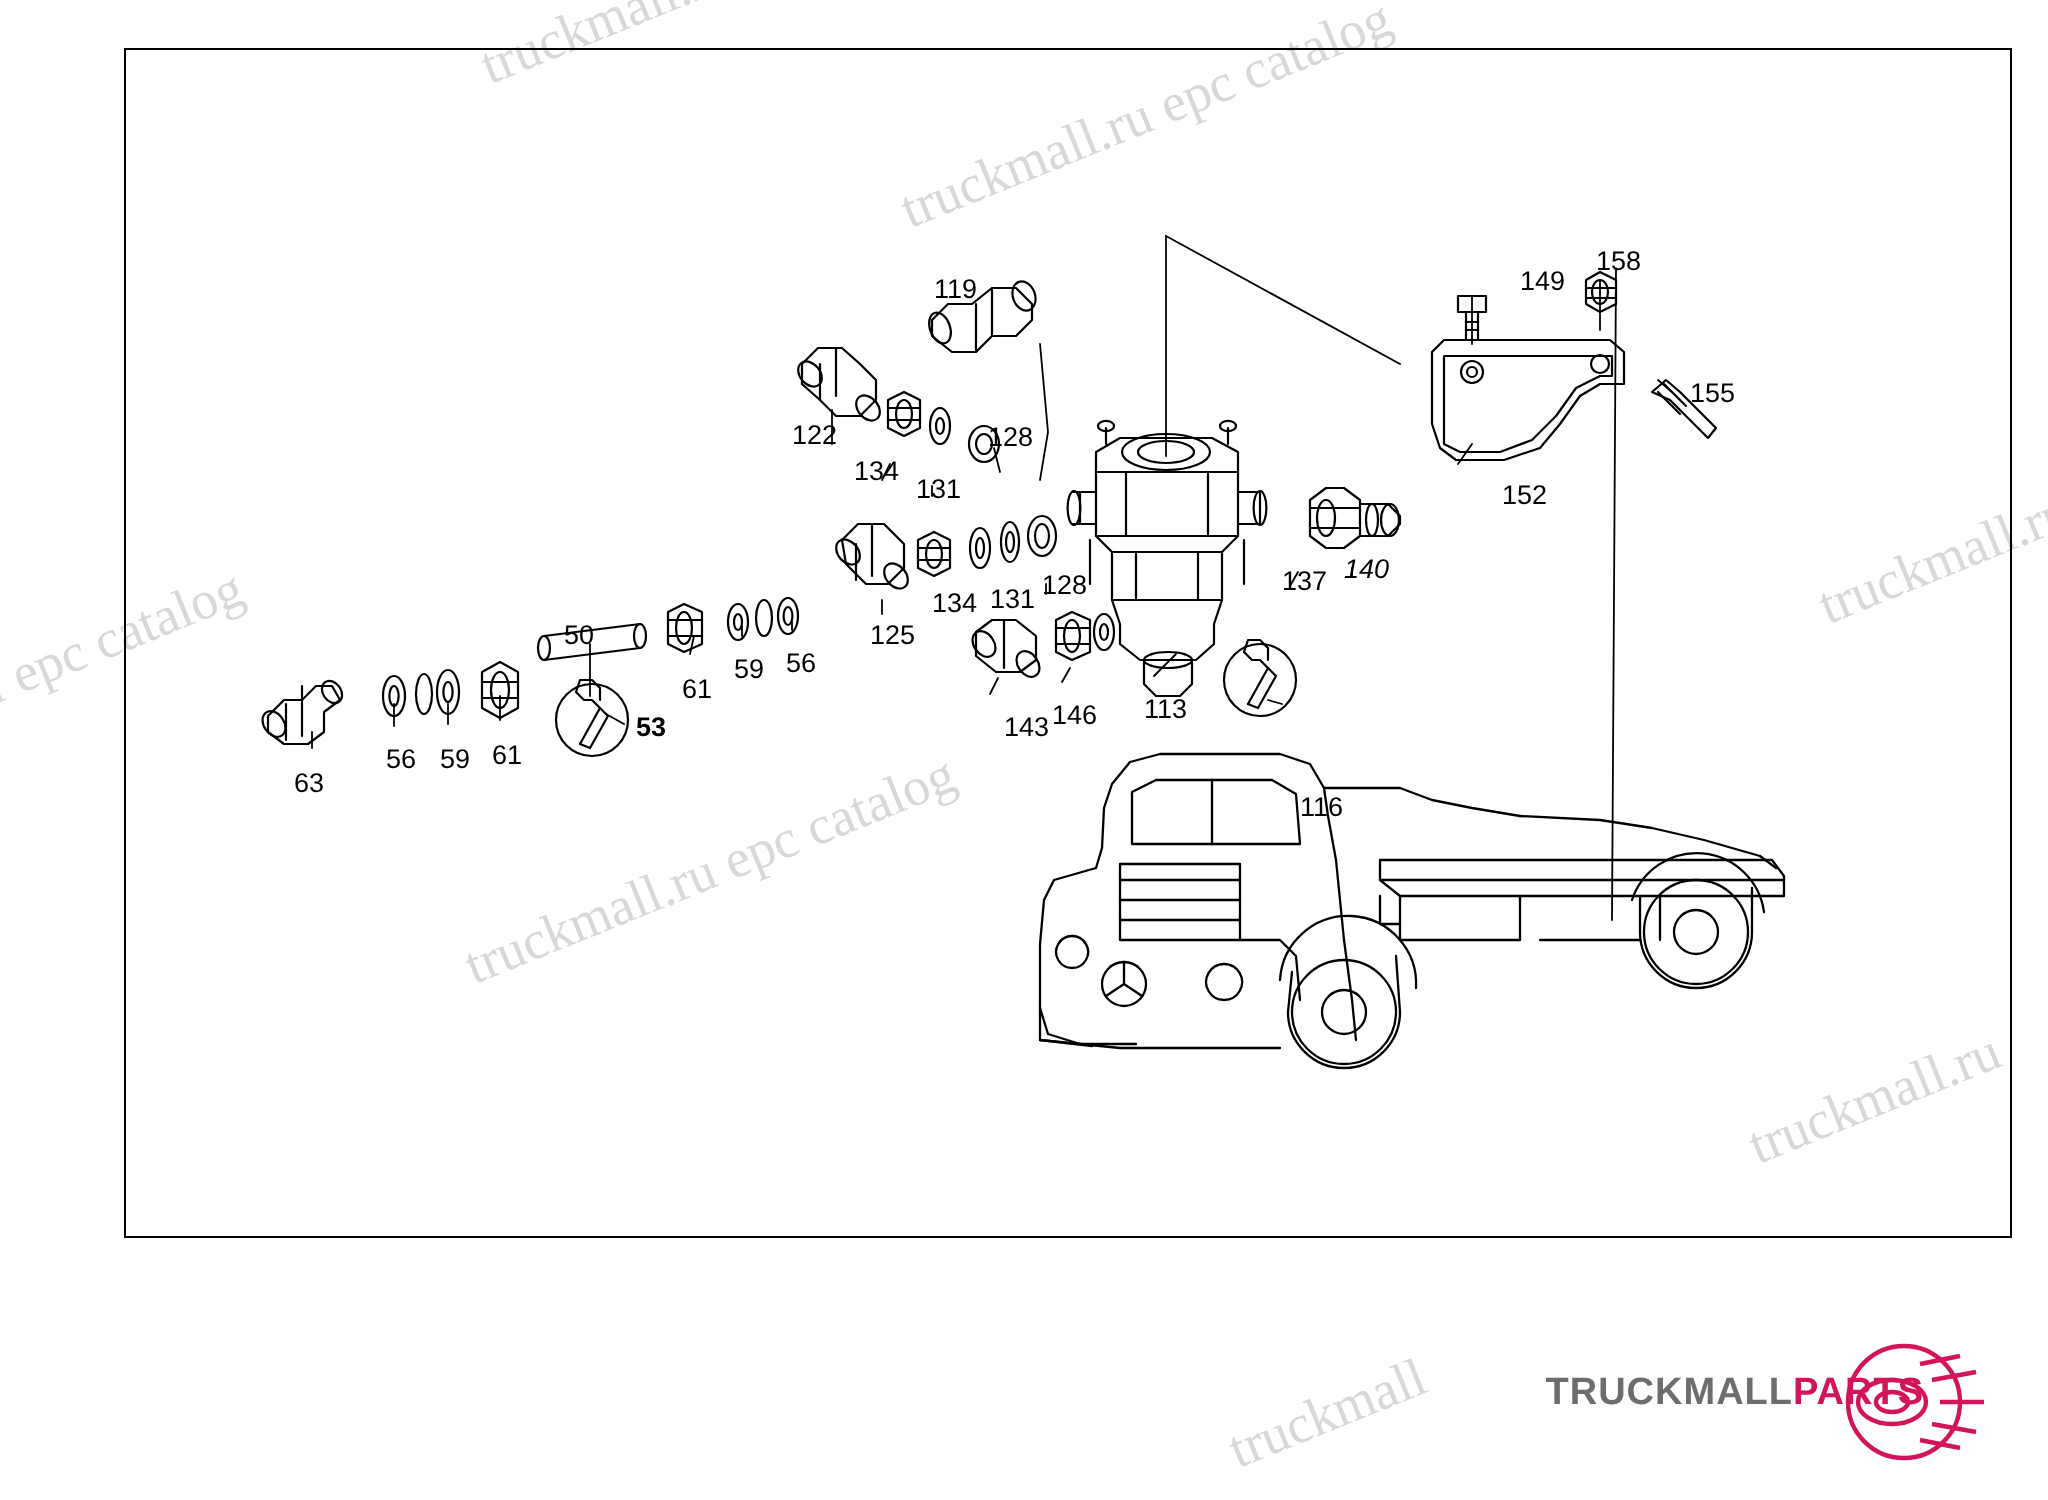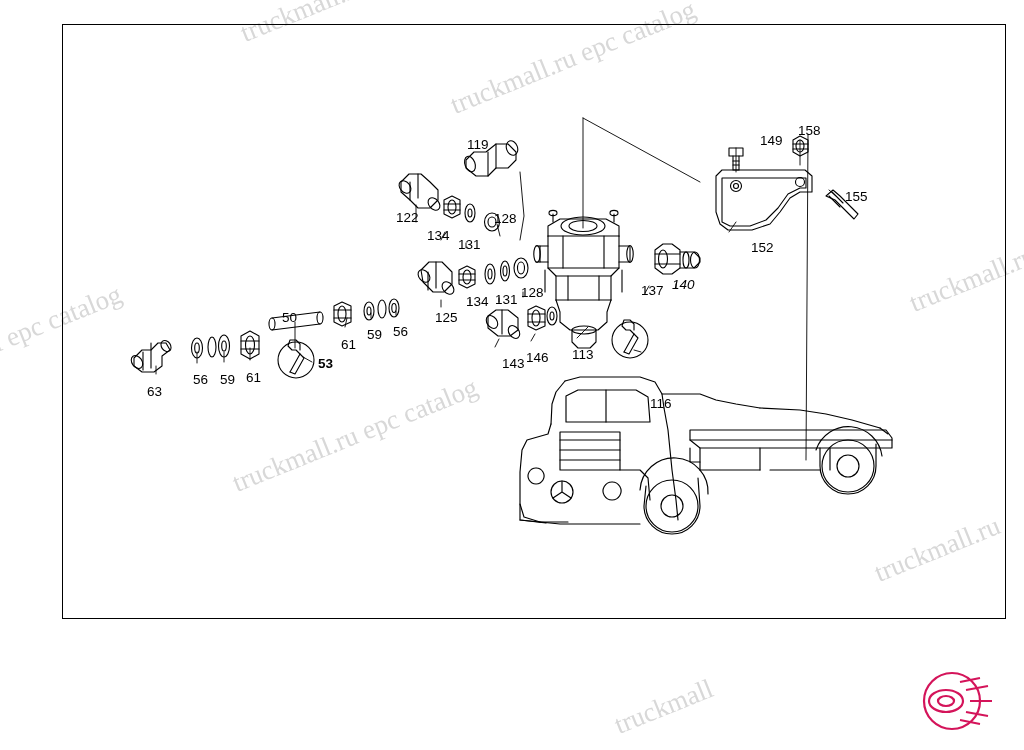--- a/index.html
+++ b/index.html
@@ -393,14 +393,17 @@
     </div>
 
   <svg class="brand" viewBox="0 0 190 62">
     <g fill="none" stroke="#d4145a" stroke-width="2.2">
       <circle cx="132" cy="31" r="28"></circle>
       <ellipse cx="126" cy="31" rx="17" ry="11"></ellipse>
       <ellipse cx="126" cy="31" rx="8" ry="5"></ellipse>
       <path d="M140 12 L160 8 M146 20 L168 16 M150 31 L172 31 M146 42 L168 46 M140 50 L160 54"></path>
     </g>
   </svg>
+  <div class="brand-text">
+    <span>TRUCKMALL</span><span class="accent">PARTS</span>
+  </div>
 
 </div>
 
 </body></html>

